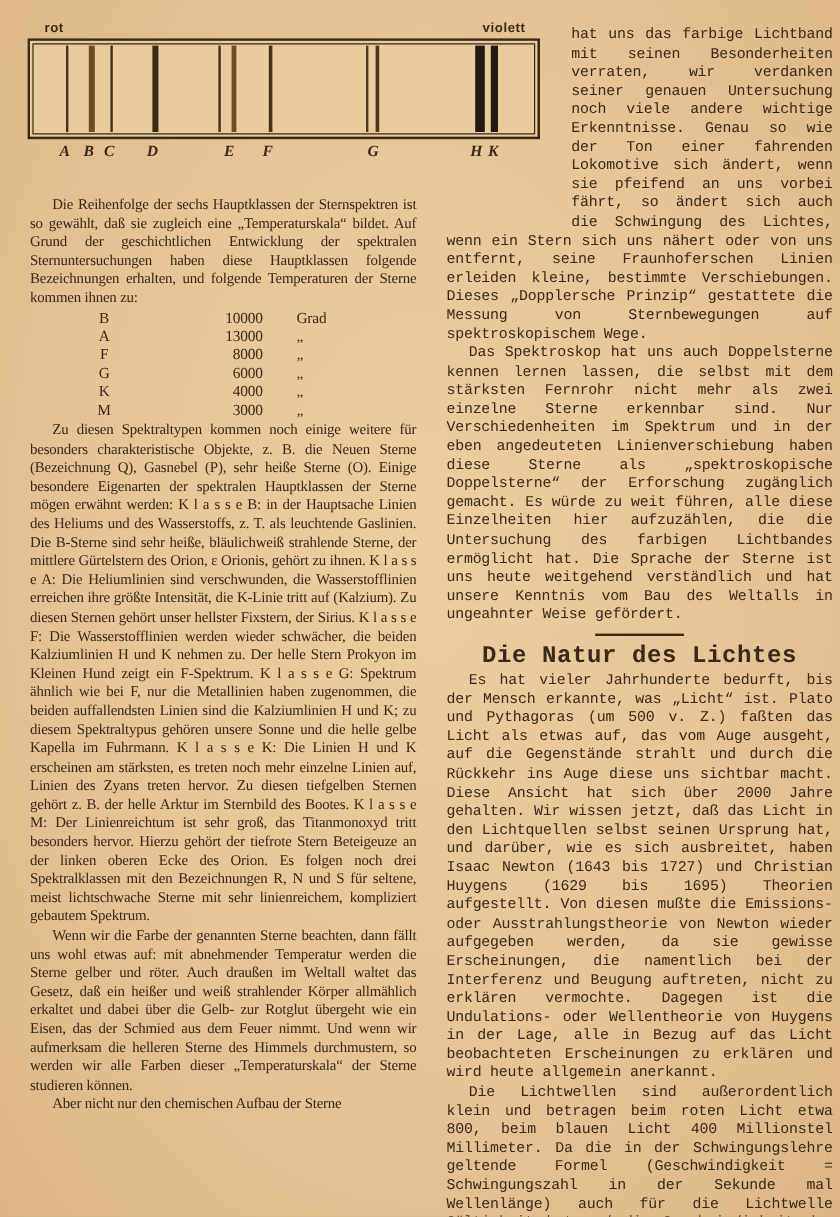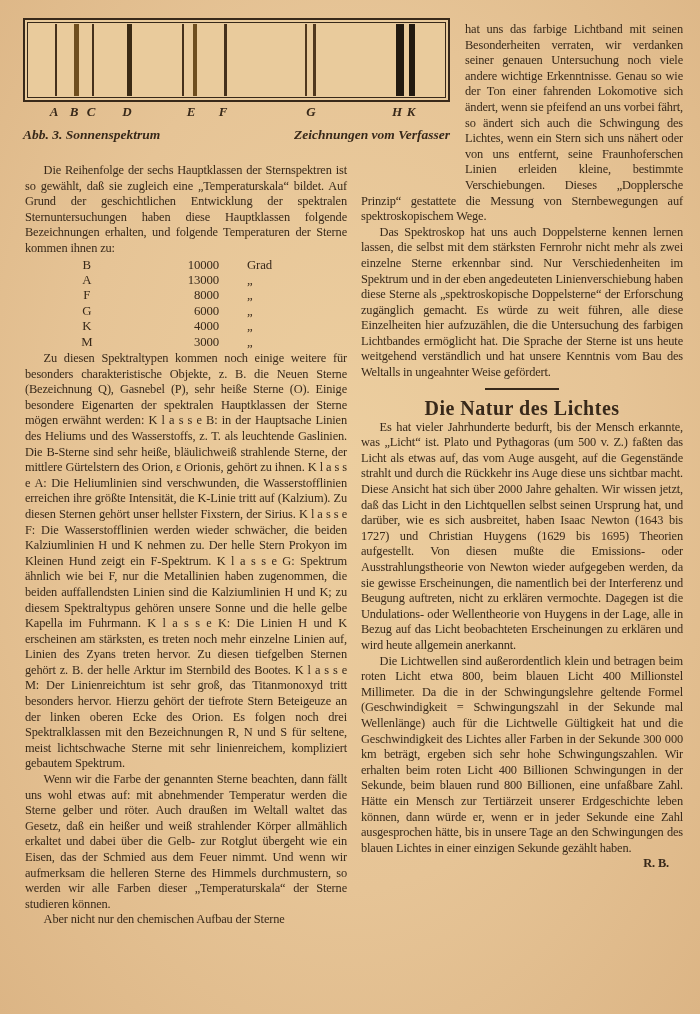--- a/index.html
+++ b/index.html
@@ -22,21 +22,21 @@
   .letter-row{position:relative;height:17px;margin-top:2px;font-style:italic;font-weight:bold;font-size:13px;}
   .spec-letter{position:absolute;top:0;transform:translateX(-50%);}
   .caption-row{display:flex;justify-content:space-between;margin-top:6px;
     font-weight:bold;font-style:italic;font-size:13.5px;}
   
   .col{position:absolute;width:322px;text-align:justify;font-size:12.4px;line-height:15.6px;
     letter-spacing:-0.15px;hyphens:auto;-webkit-hyphens:auto;overflow-wrap:break-word;}
   .col p{margin:0;}
   .col p.ind{text-indent:1.5em;}
   .col-left{left:25px;top:163px;}
-  .col-right{left:361px;top:22px;height:986px;}
+  .col-right{left:372px;top:22px;height:986px;font-family:Liberation Mono, monospace;}
   .figure-spacer{float:left;width:104px;height:158px;}
   
   .spk-table{margin:1px 0 1px 0;font-size:12.8px;line-height:15.4px;}
   .spk-head{display:flex;text-align:center;}
   .spk-head span{display:block;}
   .spk-h1{width:55%;}
   .spk-h2{width:45%;}
   .spk-row{display:flex;}
   .spk-klasse{width:42%;text-align:center;}
   .spk-temp{width:24%;text-align:right;}
@@ -46,20 +46,24 @@
   .sect-heading{text-align:center;font-weight:bold;font-size:20px;line-height:24px;
     letter-spacing:.5px;margin:0 0 4px 0;text-indent:0 !important;}
   .sig{float:right;font-weight:bold;padding-right:14px;}
 </style>
 </head>
 <body>
 
 <div class="page">
 
   <div class="figure">
+    <div class="color-row">
+      <span>rot</span>
+      <span>violett</span>
+    </div>
     <div class="band">
         <div class="spec-line" style="left: 30px; width: 2px; background: rgb(69, 49, 28);"></div>
         <div class="spec-line" style="left: 49px; width: 5px; background: rgb(110, 78, 31);"></div>
         <div class="spec-line" style="left: 67px; width: 2px; background: rgb(69, 49, 28);"></div>
         <div class="spec-line" style="left: 102px; width: 5px; background: rgb(58, 42, 20);"></div>
         <div class="spec-line" style="left: 157px; width: 2px; background: rgb(69, 49, 28);"></div>
         <div class="spec-line" style="left: 168px; width: 4px; background: rgb(110, 78, 31);"></div>
         <div class="spec-line" style="left: 199px; width: 3px; background: rgb(69, 49, 28);"></div>
         <div class="spec-line" style="left: 280px; width: 2px; background: rgb(80, 56, 30);"></div>
         <div class="spec-line" style="left: 288px; width: 3px; background: rgb(80, 56, 30);"></div>
@@ -70,24 +74,20 @@
         <span class="spec-letter" style="left: 31px;">A</span>
         <span class="spec-letter" style="left: 51px;">B</span>
         <span class="spec-letter" style="left: 68px;">C</span>
         <span class="spec-letter" style="left: 104px;">D</span>
         <span class="spec-letter" style="left: 168px;">E</span>
         <span class="spec-letter" style="left: 200px;">F</span>
         <span class="spec-letter" style="left: 288px;">G</span>
         <span class="spec-letter" style="left: 374px;">H</span>
         <span class="spec-letter" style="left: 388px;">K</span>
       </div>
-    <div class="caption-row">
-      <span>Abb. 3. Sonnenspektrum</span>
-      <span>Zeichnungen vom Verfasser</span>
-    </div>
   </div>
 
   <div class="col col-left">
     <p class="ind">Die Reihenfolge der sechs Hauptklassen der Sternspektren ist so gewählt, daß sie zugleich eine „Temperaturskala“ bildet. Auf Grund der geschichtlichen Entwicklung der spektralen Sternuntersuchungen haben diese Hauptklassen folgende Bezeichnungen erhalten, und folgende Temperaturen der Sterne kommen ihnen zu:</p>
 
     <div class="spk-table">
       <div class="spk-row">
         <span class="spk-klasse">B</span>
         <span class="spk-temp">10000</span>
         <span class="spk-unit">Grad</span>

